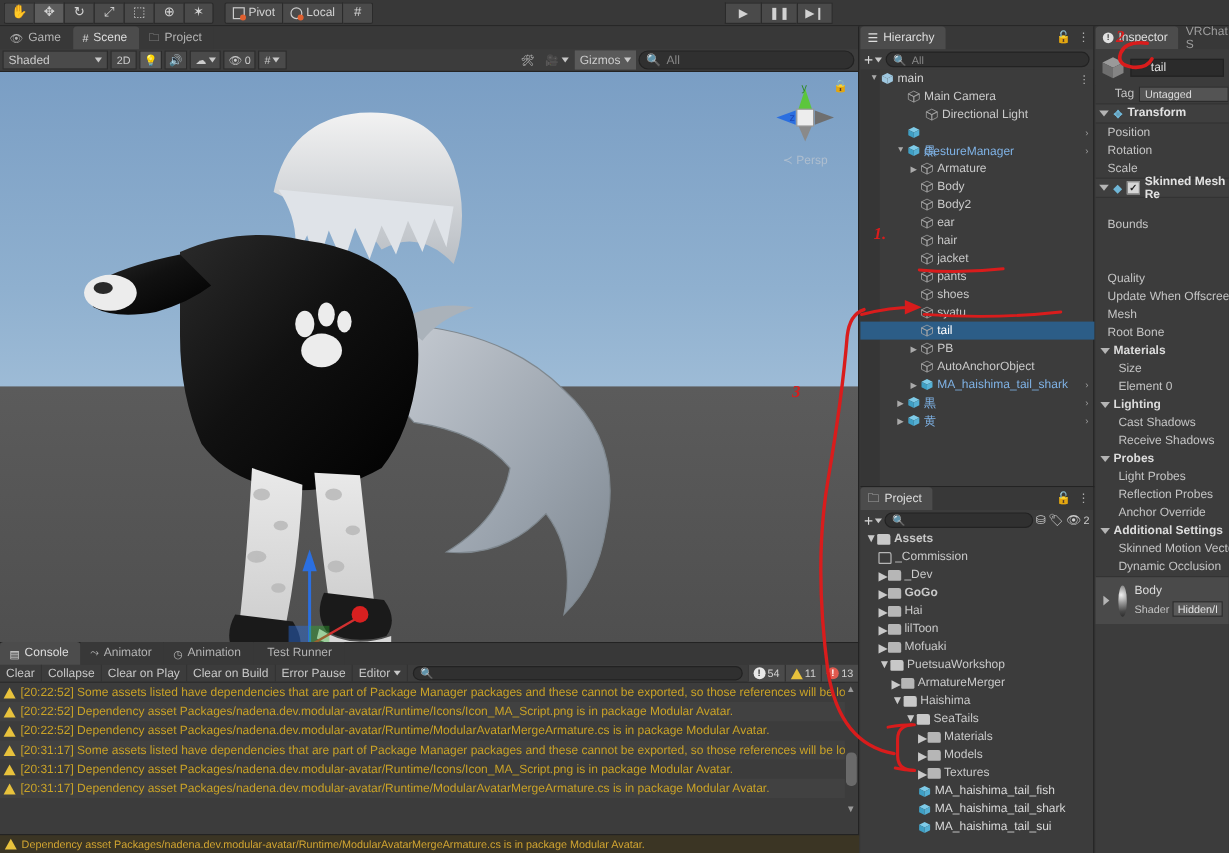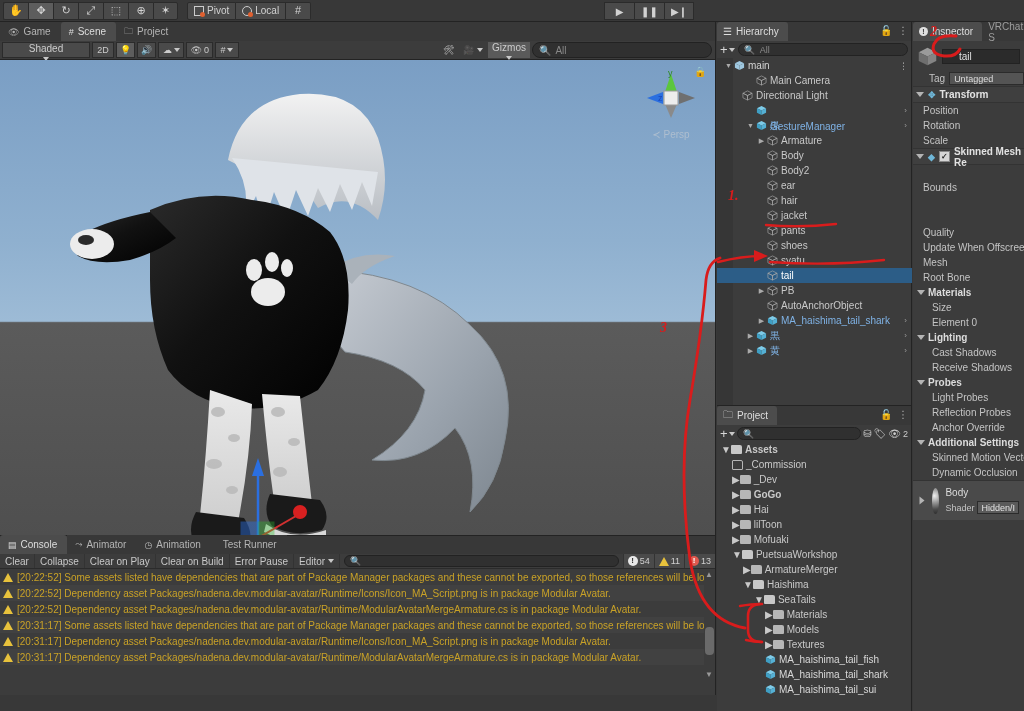--- a/index.html
+++ b/index.html
@@ -52,21 +52,21 @@
     height:19px; padding:0 10px 0 8px; display:flex; align-items:center; gap:4px;
     font-size:10px; color:#b4b4b4; background:#383838;
   }
   .tab.active { background:#4c4c4c; color:#dedede; border-radius:3px 3px 0 0; }
   .scene-tools {
     height:19px; background:#3c3c3c; display:flex; align-items:center;
     border-bottom:1px solid #232323; padding-left:2px; gap:2px;
   }
   .st-drop {
     height:16px; background:#4a4a4a; border:1px solid #2b2b2b; color:#ccc;
-    display:flex; align-items:center; padding:0 4px; font-size:10px; gap:3px;flex-direction:column;
+    display:flex; align-items:center; padding:0 4px; font-size:10px; gap:3px;
   }
   .st-btn {
     height:16px; min-width:19px; padding:0 3px; background:#4a4a4a; border:1px solid #2b2b2b;
     color:#ccc; display:flex; align-items:center; justify-content:center; font-size:9px; gap:2px;
   }
   .st-btn.on { background:#5d5d5d; }
   .st-search {
     height:16px; background:#303030; border:1px solid #222; border-radius:8px;
     display:flex; align-items:center; padding:0 6px; gap:4px; color:#888; font-size:10px;
   }
@@ -478,20 +478,24 @@
           <span>[20:31:17] Dependency asset Packages/nadena.dev.modular-avatar/Runtime/ModularAvatarMergeArmature.cs is in package Modular Avatar.</span>
         </div>
       </div>
     <div class="log-scroll">
       <div class="log-arrow" style="top:1px">▲</div>
       <div class="log-thumb"></div>
       <div class="log-arrow" style="bottom:1px">▼</div>
     </div>
   </div>
 
+  <div class="statusbar">
+    <span class="tri-warn"></span>
+    <span>Dependency asset Packages/nadena.dev.modular-avatar/Runtime/ModularAvatarMergeArmature.cs is in package Modular Avatar.</span>
+  </div>
 
   <div class="hier-panel">
     <div class="panel-tabbar">
       <div class="panel-tab">
         <span>☰</span>
         <span>Hierarchy</span>
       </div>
       <div class="tab-icons">
         <span>🔓</span>
         <span>⋮</span>
@@ -521,21 +525,21 @@
         </div>
         <div class="trow" style="padding-left: 28px;">
           <span class="tw"></span>
           <svg viewBox="0 0 24 24" class="cube">
             <polygon points="12,2 22,7 12,12 2,7" fill="none" stroke="#a8a8a8" stroke-width="1.4"></polygon>
             <polygon points="2,7 12,12 12,22 2,17" fill="none" stroke="#a8a8a8" stroke-width="1.4"></polygon>
             <polygon points="22,7 12,12 12,22 22,17" fill="none" stroke="#a8a8a8" stroke-width="1.4"></polygon>
           </svg>
           <span style="color: rgb(201, 201, 201);">Main Camera</span>
         </div>
-        <div class="trow" style="padding-left: 14px;">
+        <div class="trow" style="padding-left: 43px;">
           <span class="tw"></span>
           <svg viewBox="0 0 24 24" class="cube">
             <polygon points="12,2 22,7 12,12 2,7" fill="none" stroke="#a8a8a8" stroke-width="1.4"></polygon>
             <polygon points="2,7 12,12 12,22 2,17" fill="none" stroke="#a8a8a8" stroke-width="1.4"></polygon>
             <polygon points="22,7 12,12 12,22 22,17" fill="none" stroke="#a8a8a8" stroke-width="1.4"></polygon>
           </svg>
           <span style="color: rgb(201, 201, 201);">Directional Light</span>
         </div>
         <div class="trow" style="padding-left: 28px;">
           <span class="tw"></span>

